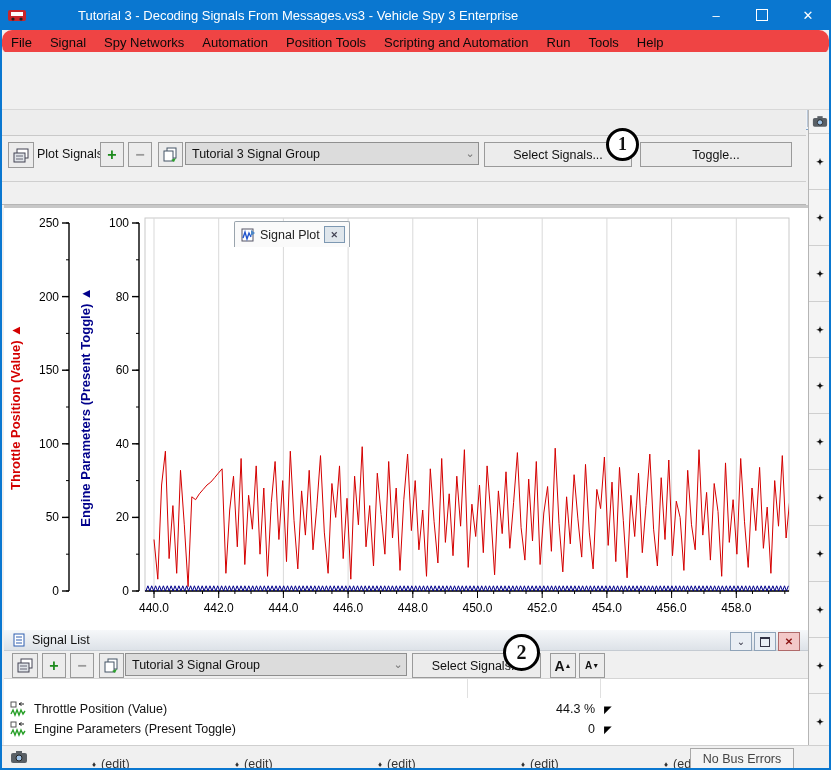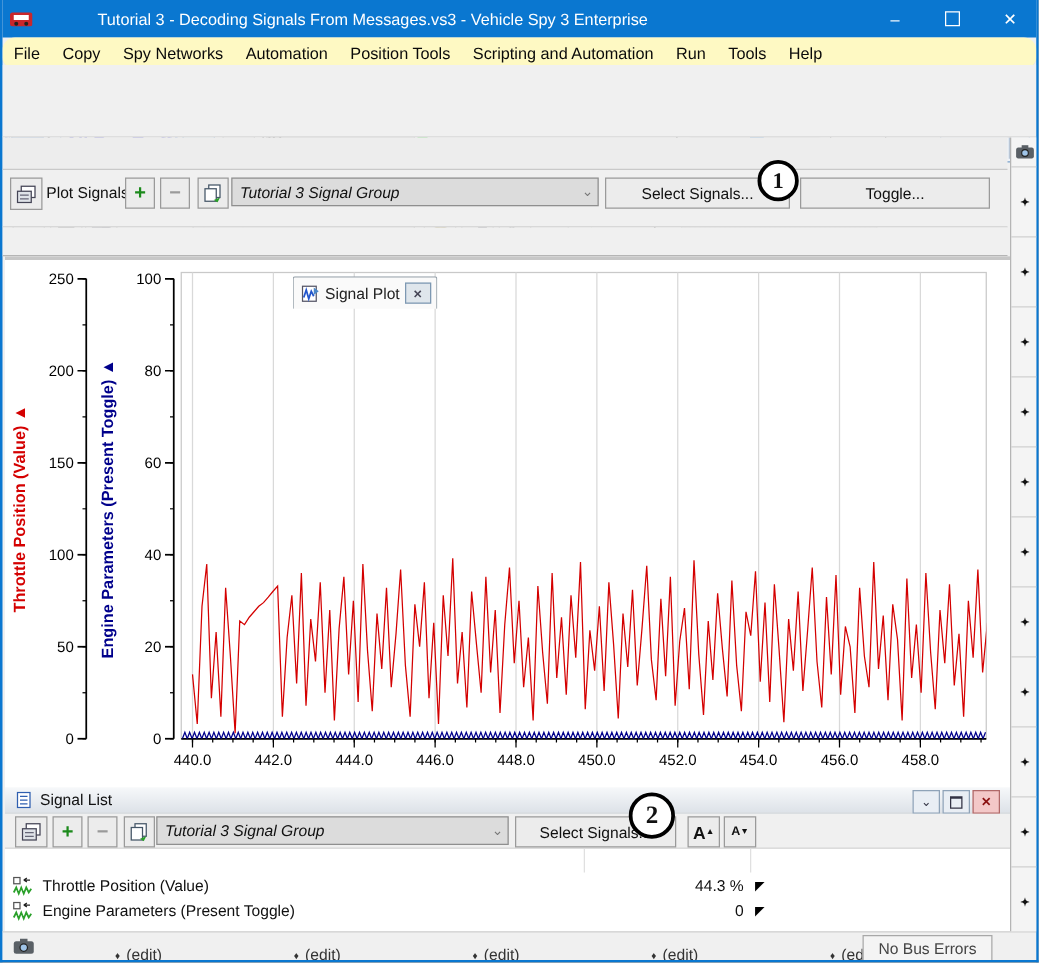--- a/index.html
+++ b/index.html
@@ -9,21 +9,21 @@
        box-sizing:border-box;}
   .abs{position:absolute;box-sizing:border-box;}
 
   
   #titlebar{left:-2px;top:0;width:831px;height:30px;background:#0a77d0;color:#fff;display:flex;align-items:center;gap:44px;}
   #titlebar .title{margin-left:8px;font-size:13px;white-space:nowrap;}
   .winbtn{width:46px;height:30px;display:flex;align-items:center;justify-content:center;color:#fff;font-size:13px;}
   #app-icon{width:18px;height:14px;margin-left:8px;}
 
   
-  #menubar{left:0;top:30px;width:827px;height:26px;background:#fef9c3;display:flex;align-items:center;border-bottom:1px solid #e2e2e2;border-radius:10px;}
+  #menubar{left:0;top:30px;width:827px;height:26px;background:#ef4444;display:flex;align-items:center;border-bottom:1px solid #e2e2e2;border-radius:10px;}
   #menubar span{padding:2px 9px;font-size:13px;color:#0a0a0a;}
 
   
   #row1{left:0;top:52px;width:827px;height:28px;background:#f0f0f0;}
   #focusrect{left:2px;top:53px;width:138px;height:25px;border:2px dashed #5b8dd9;}
   #bustraffic-btn{left:5px;top:56px;width:42px;height:20px;border:1px solid #7aa0c8;background:#e8f0fa;display:flex;align-items:center;}
   #bustraffic-ico{width:24px;height:16px;margin-left:1px;background:linear-gradient(135deg,#79c2f2,#1f6fd0 60%,#6fb8ee);border:1px solid #2b5fa8;}
   .caret{width:0;height:0;border-left:4px solid transparent;border-right:4px solid transparent;border-top:5px solid #333;margin:0 auto;}
   #bustraffic-label{left:50px;top:55px;width:86px;height:20px;overflow:hidden;color:#2222cc;font-weight:bold;font-size:14.5px;white-space:nowrap;}
   .tbtn{border:1px solid #8a8a8a;background:#e7e7e7;display:flex;align-items:center;justify-content:center;}
@@ -42,21 +42,21 @@
   #speedval{left:662px;top:55px;width:45px;height:22px;border:1px solid #555;background:#fff;display:flex;align-items:center;padding-left:5px;font-size:13px;}
   #data-btn{left:750px;top:53px;width:72px;height:25px;border:1px solid #7aa0c8;background:#eef3f9;display:flex;align-items:center;}
   #data-btn .lbl{font-weight:bold;font-size:14.5px;margin-left:3px;}
   #data-btn .sep{width:1px;height:18px;background:#b9c6d6;margin-left:5px;margin-right:3px;}
 
   
   #row2{left:0;top:80px;width:827px;height:30px;background:#f0f0f0;border-bottom:1px solid #d8d8d8;}
   .sqbtn{position:absolute;top:84px;width:24px;height:22px;border:1px solid #9a9a9a;background:#ececec;display:flex;align-items:center;justify-content:center;}
   #platform-label{left:96px;top:87px;position:absolute;font-size:13.5px;}
   .fakesel{border:1px solid #8f8f8f;background:#dcdcdc;display:flex;align-items:center;font-size:12.5px;}
-  .fakesel .txt{flex:1;padding-left:6px;white-space:nowrap;overflow:hidden;font-style:italic;}
+  .fakesel .txt{flex:1;padding-left:6px;white-space:nowrap;overflow:hidden;}
   .fakesel .chev{width:16px;color:#777;font-size:11px;text-align:center;}
   #platform-sel{left:152px;top:84px;width:178px;height:22px;color:#8a8a8a;background:#e4e4e4;}
   #desktop-tab{left:452px;top:82px;width:92px;height:26px;background:#fbfbfb;border:1px solid #9aa4ad;border-bottom:none;border-radius:3px 3px 0 0;display:flex;align-items:center;font-size:13px;}
   #desktop-strip{left:452px;top:101px;width:248px;height:8px;border:1px solid #c2c2c2;background:repeating-linear-gradient(90deg,#dcdcdc 0 2px,#efefef 2px 4px);z-index:-0;}
 
   
   #tabs{left:0;top:110px;width:804px;height:26px;background:#ededed;border-bottom:1px solid #c9c9c9;}
   .doctab{position:absolute;top:113px;height:23px;display:flex;align-items:center;border:1px solid #bdbdbd;border-bottom:none;background:linear-gradient(#f2f2f2,#e0e0e0);border-radius:2px 2px 0 0;font-size:12.5px;color:#222;}
   .doctab.active{top:111px;height:25px;background:#fafafa;border-color:#9aa4ad;z-index:2;}
   .tabx{width:19px;height:15px;margin:0 4px;border:1px solid #7d98b2;background:#dfe6ec;color:#445;display:flex;align-items:center;justify-content:center;font-size:9px;font-weight:bold;}
@@ -125,21 +125,21 @@
       <div class="winbtn">–</div>
       <div class="winbtn">
           <span style="width:10px;height:10px;border:1px solid #fff;display:block;"></span>
         </div>
       <div class="winbtn">✕</div>
     </div>
   </div>
 
   <div id="menubar" class="abs">
     <span>File</span>
-    <span>Copy</span>
+    <span>Signal</span>
     <span>Spy Networks</span>
     <span>Automation</span>
     <span>Position Tools</span>
     <span>Scripting and Automation</span>
     <span>Run</span>
     <span>Tools</span>
     <span>Help</span>
   </div>
 
   <div id="row1" class="abs">

